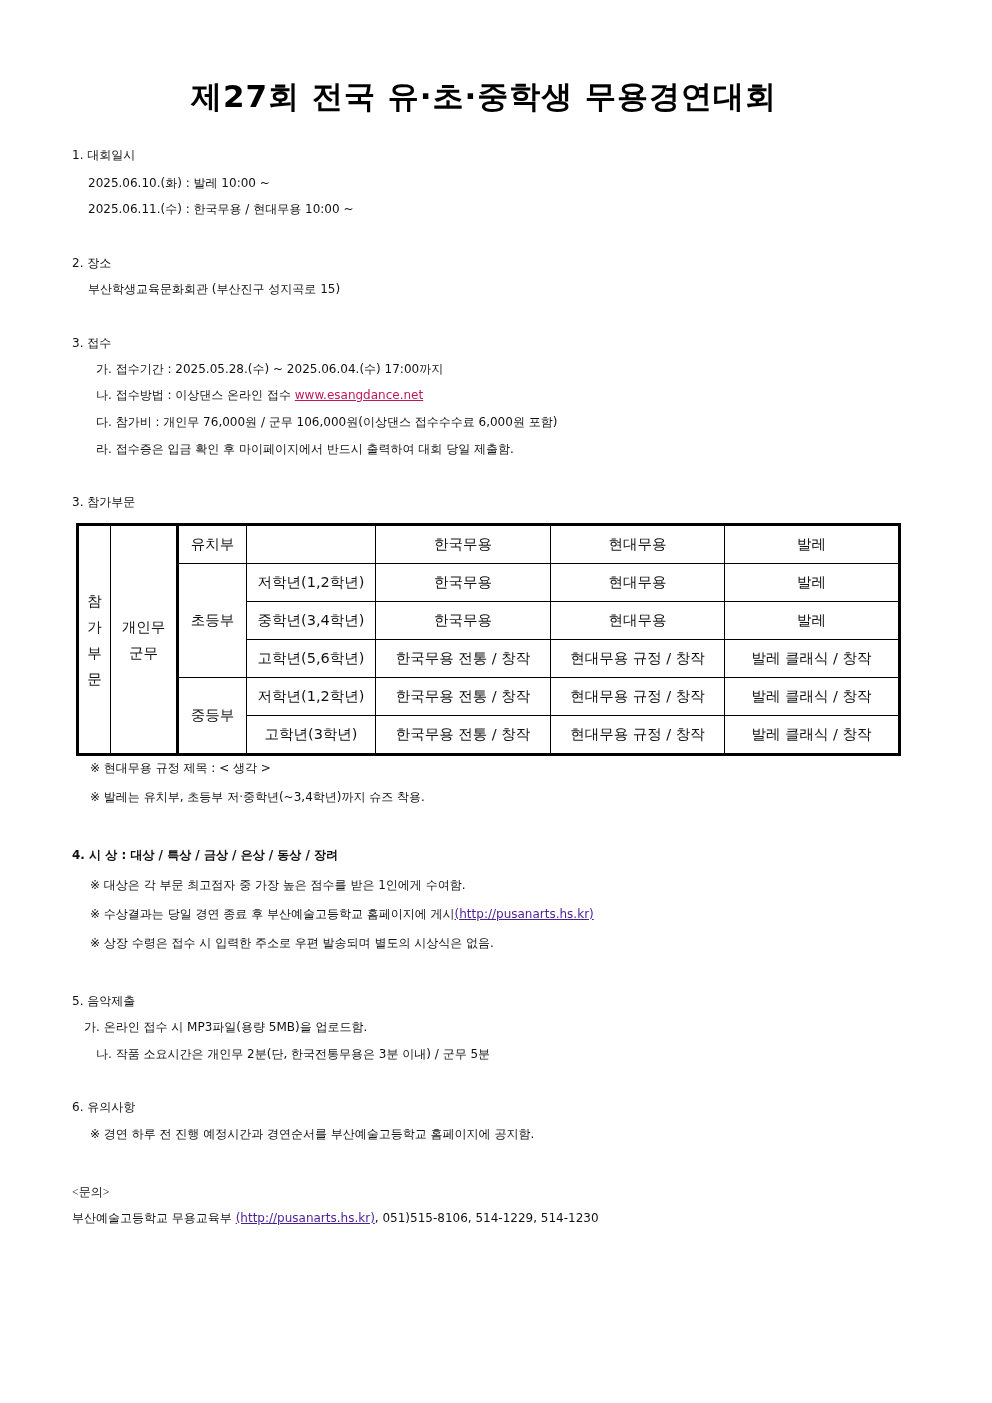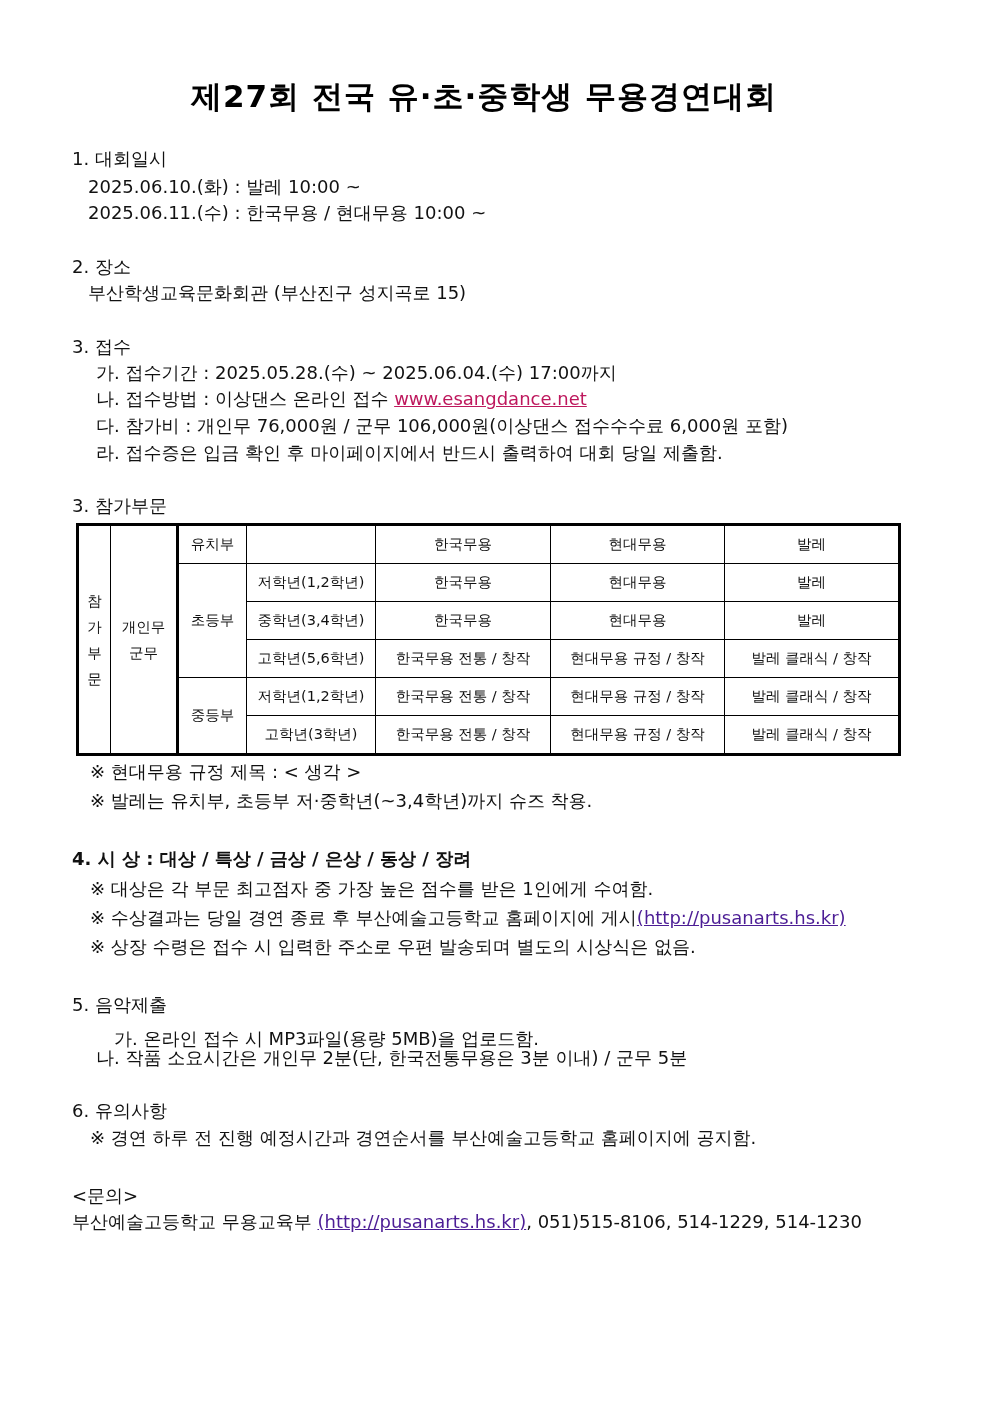--- a/index.html
+++ b/index.html
@@ -1,20 +1,20 @@
 <!DOCTYPE html>
 <html><head>
 <meta charset="utf-8">
 <style>
   html, body { margin:0; padding:0; background:#ffffff; }
   body { width:992px; height:1403px; position:relative; overflow:hidden;
          font-family:"DejaVu Sans", "Liberation Sans", sans-serif; color:#111; }
   .title { position:absolute; left:0; width:968px; top:76px; text-align:center;
            font-size:31px; font-weight:bold; letter-spacing:1px; color:#000; }
-  .line { position:absolute; font-size:18px; white-space:nowrap; color:#111; }
+  .line { position:absolute; font-size:12px; white-space:nowrap; color:#111; }
   .b { font-weight:normal; }
   .link { color:#4c1d95; text-decoration:underline; }
   table.grid { position:absolute; left:76px; top:523px; border-collapse:collapse;
                border:3px solid #000; font-size:14.5px; }
   table.grid td { border:1px solid #000; text-align:center; vertical-align:middle;
                   padding:0; height:37px; }
   table.grid td.thickr { border-right:3px solid #000; }
   .vert { line-height:26px; }
 </style>
 </head>
@@ -105,22 +105,22 @@
 <div class="line" style="left:90px;top:789px;">※ 발레는 유치부, 초등부 저·중학년(~3,4학년)까지 슈즈 착용.</div>
 
 <div class="line" style="left:72px;top:847px;font-weight:bold;">4. 시 상 : 대상 / 특상 / 금상 / 은상 / 동상 / 장려</div>
 <div class="line" style="left:90px;top:877px;">※ 대상은 각 부문 최고점자 중 가장 높은 점수를 받은 1인에게 수여함.</div>
 <div class="line" style="left:90px;top:906px;">
   <span>※ 수상결과는 당일 경연 종료 후 부산예술고등학교 홈페이지에 게시</span><span class="link">(http://pusanarts.hs.kr)</span>
 </div>
 <div class="line" style="left:90px;top:935px;">※ 상장 수령은 접수 시 입력한 주소로 우편 발송되며 별도의 시상식은 없음.</div>
 
 <div class="line" style="left:72px;top:993px;">5. 음악제출</div>
-<div class="line" style="left:114px;top:1019px;margin-top:8px;">가. 온라인 접수 시 MP3파일(용량 5MB)을 업로드함.</div>
+<div class="line" style="left:84px;top:1019px;">가. 온라인 접수 시 MP3파일(용량 5MB)을 업로드함.</div>
 <div class="line" style="left:96px;top:1046px;">나. 작품 소요시간은 개인무 2분(단, 한국전통무용은 3분 이내) / 군무 5분</div>
 
 <div class="line" style="left:72px;top:1099px;">6. 유의사항</div>
 <div class="line" style="left:90px;top:1126px;">※ 경연 하루 전 진행 예정시간과 경연순서를 부산예술고등학교 홈페이지에 공지함.</div>
 
-<div class="line" style="left:72px;top:1184px;">&lt;문의&gt;</div>
+<div class="line" style="left:72px;top:1184px;font-family:Liberation Serif, serif;">&lt;문의&gt;</div>
 <div class="line" style="left:72px;top:1210px;">
   <span>부산예술고등학교 무용교육부 </span><span class="link">(http://pusanarts.hs.kr)</span><span>, 051)515-8106, 514-1229, 514-1230</span>
 </div>
 
 </body></html>

